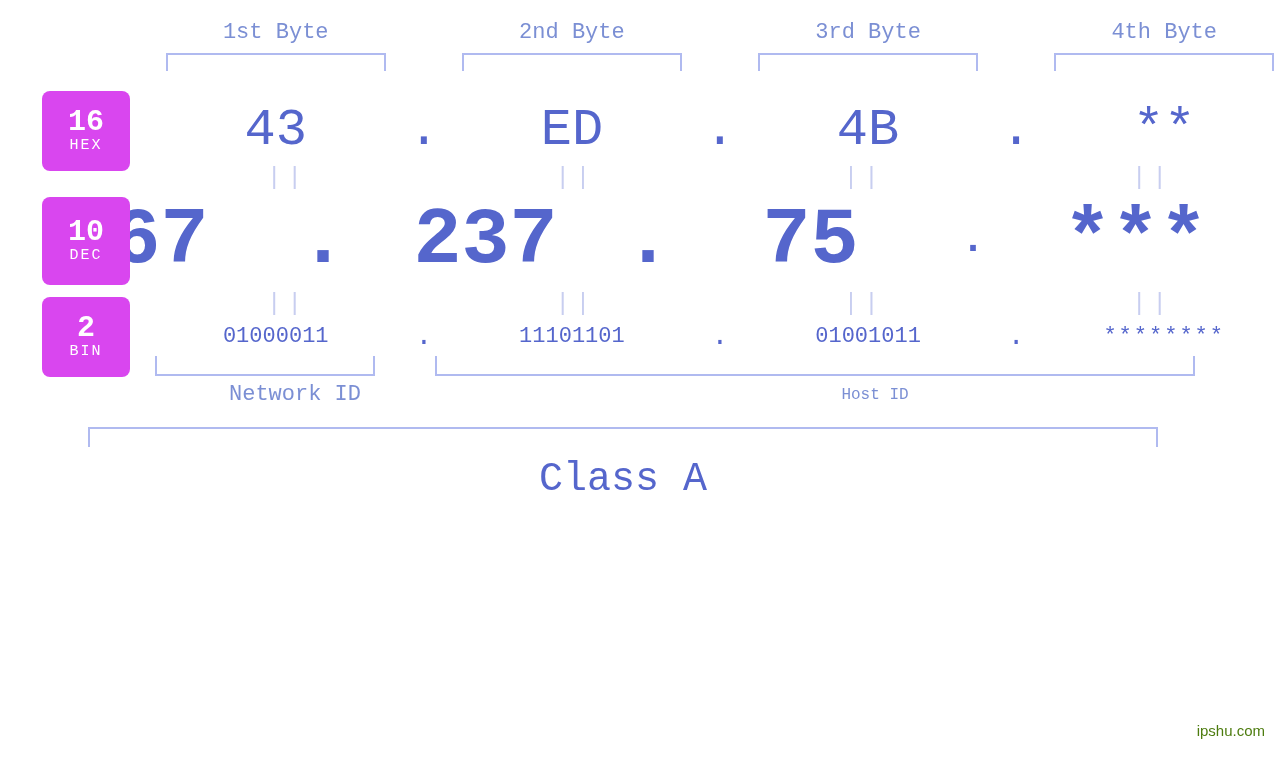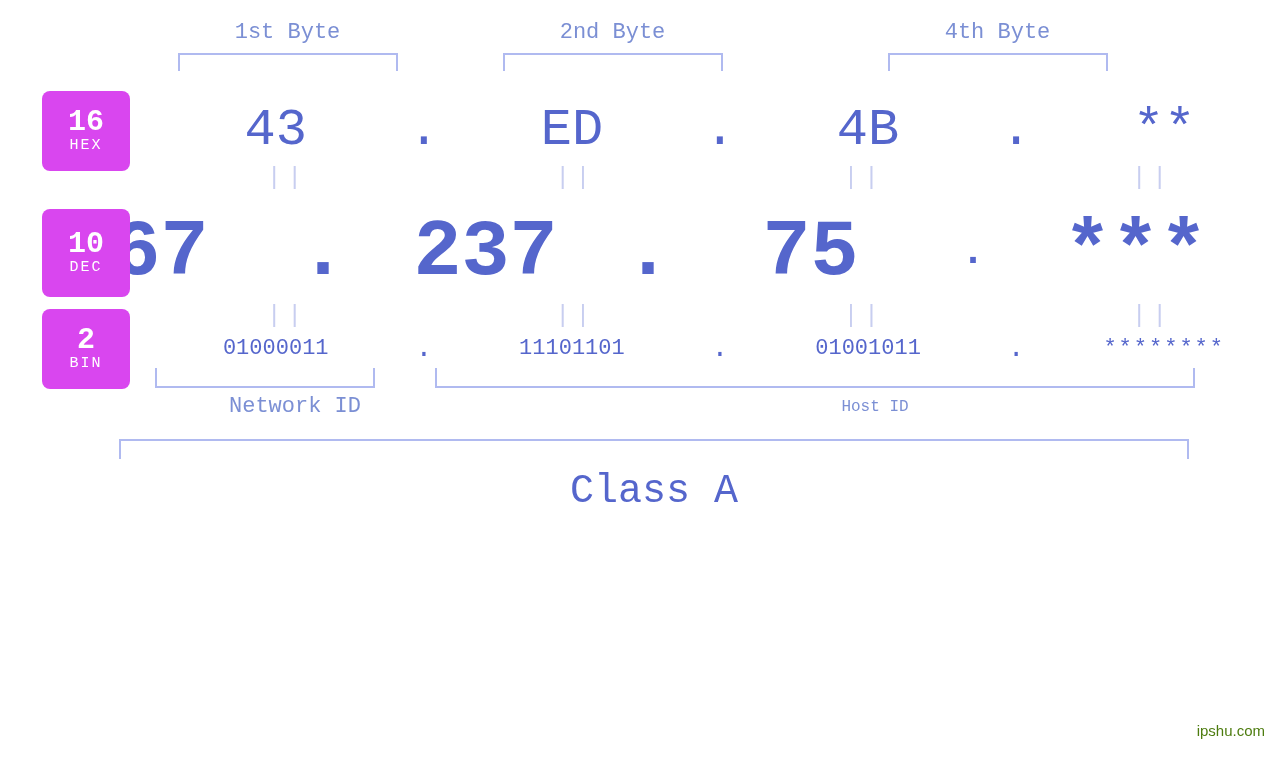--- a/index.html
+++ b/index.html
@@ -155,21 +155,21 @@
     .host-label {
       width: 760px;
       color: #7b8fd4;
       font-size: 16px;
       text-align: center;
     }
 
     
     .class-section {
       width: 100%;
-      padding-left: 119px;
+      padding-left: 88px;
       margin-top: 20px;
     }
 
     .class-label {
       color: #5566cc;
       font-size: 40px;
       font-family: 'Courier New', Courier, monospace;
       text-align: center;
       width: 1070px;
       margin-top: 10px;
@@ -214,20 +214,24 @@
     <div class="byte-col">
       <span class="byte-label">1st Byte</span>
       <div style="width:220px; border:2px solid #b0baf0; border-bottom:none; height:18px; margin-top:8px;"></div>
     </div>
     <div class="dot-col"></div>
     <div class="byte-col">
       <span class="byte-label">2nd Byte</span>
       <div style="width:220px; border:2px solid #b0baf0; border-bottom:none; height:18px; margin-top:8px;"></div>
     </div>
     <div class="dot-col"></div>
+    <div class="byte-col">
+      <span class="byte-label">3rd Byte</span>
+      <div style="width:220px; border:2px solid #b0baf0; border-bottom:none; height:18px; margin-top:8px;"></div>
+    </div>
     <div class="dot-col"></div>
     <div class="byte-col">
       <span class="byte-label">4th Byte</span>
       <div style="width:220px; border:2px solid #b0baf0; border-bottom:none; height:18px; margin-top:8px;"></div>
     </div>
   </div>
 
   <div class="data-row flex-row" style="margin-top:30px;">
     <div class="base-badge">
       <span class="base-num">16</span>
@@ -267,21 +271,21 @@
     <div class="dot-cell"></div>
     <div class="byte-val-cell">
       <span class="equals-sign" style="color:#c8cef0; font-size:24px; letter-spacing:6px;">||</span>
     </div>
     <div class="dot-cell"></div>
     <div class="byte-val-cell">
       <span class="equals-sign" style="color:#c8cef0; font-size:24px; letter-spacing:6px;">||</span>
     </div>
   </div>
 
-  <div class="data-row flex-row" style="margin-top:12px;padding-left:28px;">
+  <div class="data-row flex-row" style="margin-top:0px;padding-left:28px;">
     <div class="base-badge" style="height:88px;">
       <span class="base-num">10</span>
       <span class="base-name">DEC</span>
     </div>
     <div class="byte-val-cell">
       <span class="value-text dec-value">67</span>
     </div>
     <div class="dot-cell">
       <span class="dot-sep dec-dot">.</span>
     </div>

